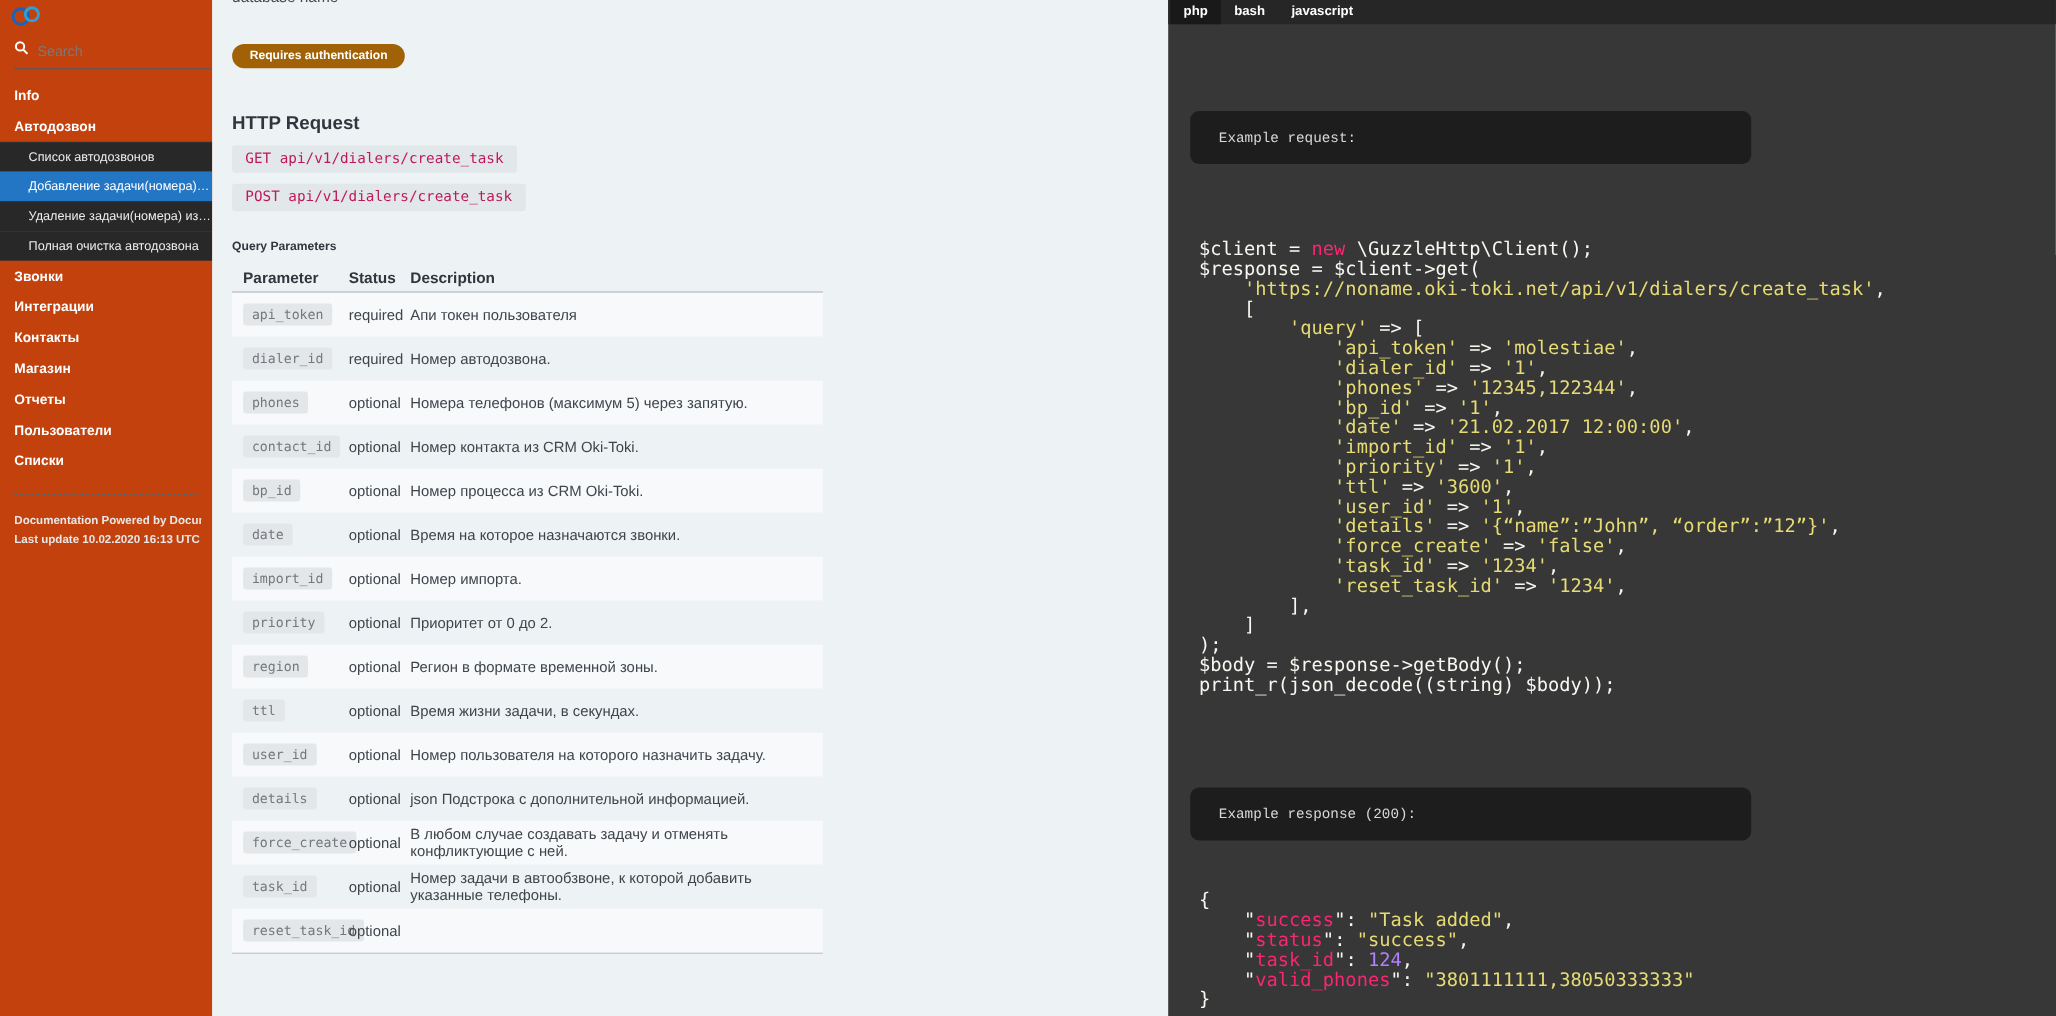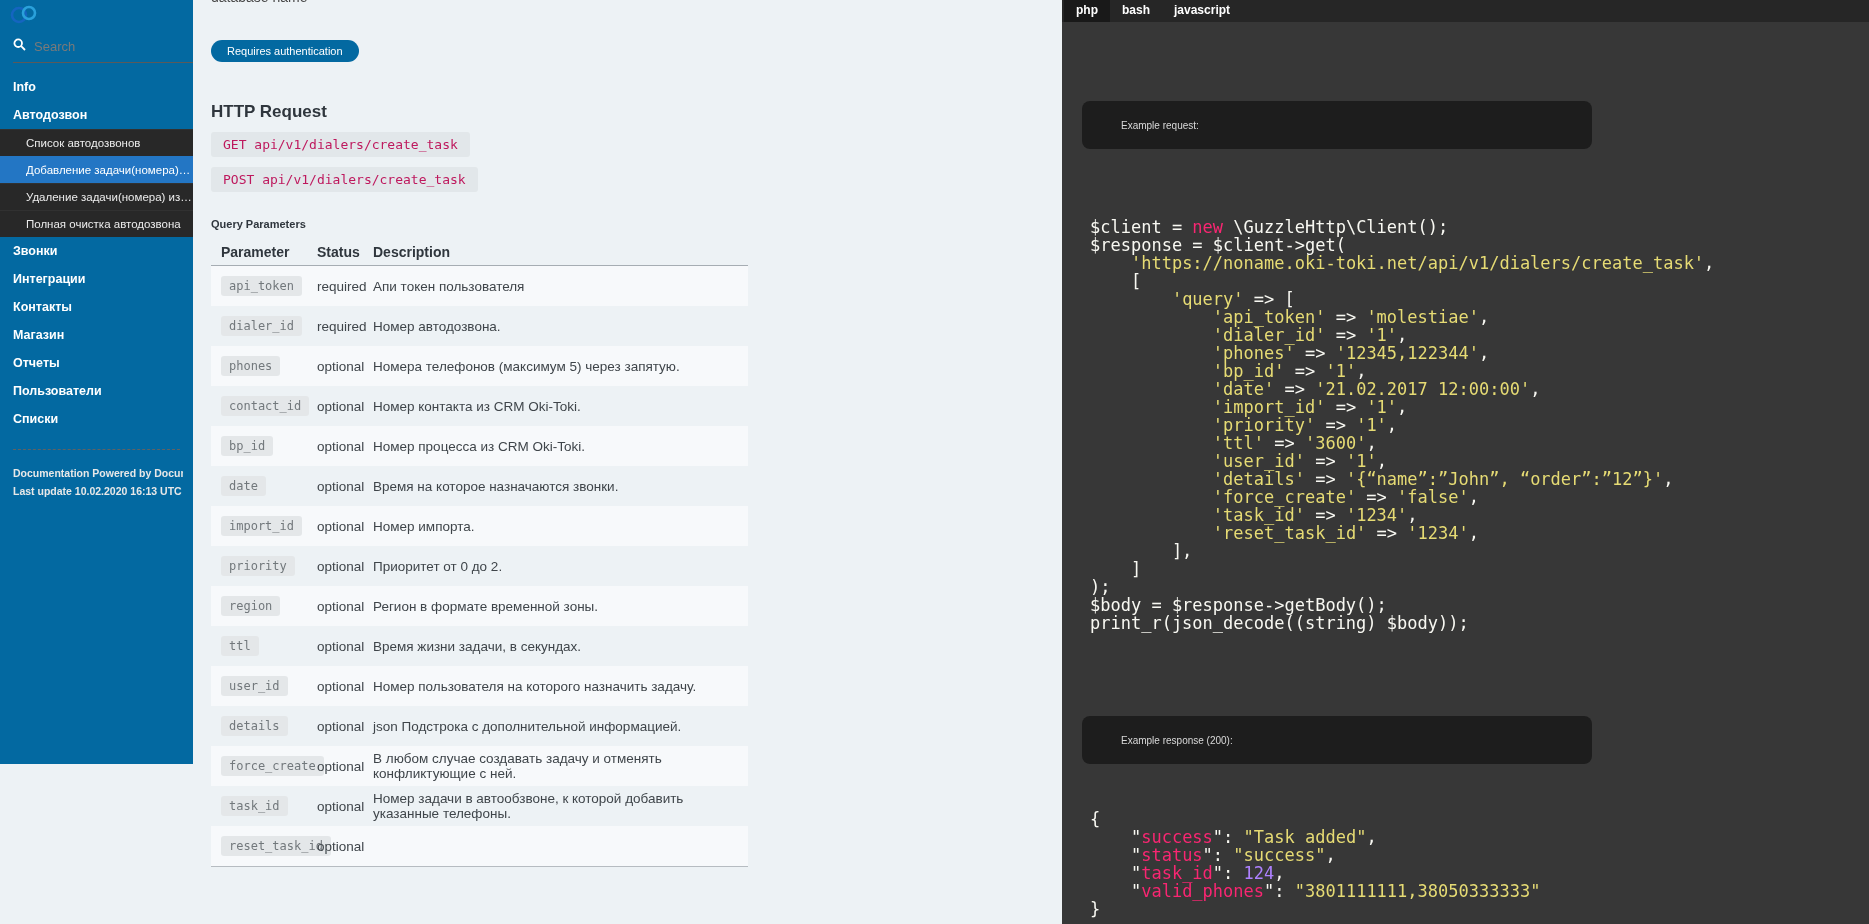--- a/index.html
+++ b/index.html
@@ -1,22 +1,22 @@
 <!DOCTYPE html>
 <html><head>
 <meta charset="utf-8">
 <style>
   * { margin:0; padding:0; box-sizing:border-box; }
   html,body { width:1869px; height:924px; overflow:hidden; background:#edf2f5;
               font-family:"Liberation Sans", sans-serif; }
   .stage { position:relative; width:1869px; height:924px; }
 
   
-  .sidebar { position:absolute; left:0; top:0; width:193px; height:764px;
-             background:#0369a1; color:#fff; overflow:hidden; }
+  .sidebar { position:absolute; left:0; top:0; width:193px; height:924px;
+             background:#c2410c; color:#fff; overflow:hidden; }
   .logo-wrap { padding:4px 0 0 10px; height:28px; }
   .search-row { display:flex; align-items:center; margin:8px 0 0 13px; height:20px; }
   .search-row svg { flex:0 0 auto; }
   .search-input { background:transparent; border:none; outline:none; color:#cfcfcf;
                   font-family:"Liberation Sans", sans-serif; font-size:13px; margin-left:8px; width:130px; }
   .search-input::placeholder { color:#7a7a7a; }
   .search-divider { border-bottom:1px solid #5a5a5a; margin:6px 0 0 13px; }
   .nav { margin-top:10px; }
   .s-section { font-size:12.5px; font-weight:bold; color:#ffffff; padding:7px 0 7px 13px;
                white-space:nowrap; overflow:hidden; cursor:pointer; }
@@ -27,22 +27,22 @@
   .s-sub.active { background:#2376c4; color:#fff; border-top-color:#2376c4; }
   .side-divider { border-top:1px dashed #626262; margin:16px 0 0 13px; width:167px; }
   .side-footer { margin:14px 0 0 13px; font-size:10.5px; font-weight:bold; color:#e8e8e8;
                  line-height:18px; width:170px; white-space:nowrap; overflow:hidden; }
 
   
   .content { position:absolute; left:193px; top:0; width:869px; height:924px;
              background:#edf2f5; color:#3f454a; }
   .clipbox { height:8px; overflow:hidden; margin-left:18px; }
   .clipbox div { margin-top:-11px; font-size:14px; color:#4a4a4a; }
-  .auth-badge { display:inline-block; margin:32px 0 0 18px; background:#0369a1; color:#fff;
-                font-size:11px; font-weight:normal; padding:5px 16px; border-radius:12px; }
+  .auth-badge { display:inline-block; margin:32px 0 0 18px; background:#a16207; color:#fff;
+                font-size:11px; font-weight:bold; padding:5px 16px; border-radius:12px; }
   .http-title { margin:40px 10px 0 18px; font-size:17px; font-weight:bold; color:#2f363d; }
   .endpoint-chip { display:inline-block; clear:both; margin:10px 0 0 18px;
                    background:#e2e7ea; color:#be185d; border-radius:3px;
                    font-family:"DejaVu Sans Mono", monospace; font-size:13px; padding:5px 12px; }
   .qp-label { margin:26px 0 0 18px; font-size:11px; font-weight:bold; color:#2f363d; }
   .ptable { margin:8px 0 0 18px; width:537px; }
   .t-head { display:grid; grid-template-columns:106px 56px 1fr; align-items:center;
             height:28px; border-bottom:1px solid #a6adb3; }
   .t-head span { font-size:14px; font-weight:bold; color:#2f363d; }
   .t-head span:first-child { padding-left:10px; }
@@ -55,21 +55,21 @@
   .t-status, .t-desc { font-size:13.5px; color:#3f454a; }
 
   
   .codepanel { position:absolute; left:1062px; top:0; width:807px; height:924px; background:#373737; }
   .tabbar { position:absolute; left:0; top:0; width:816px; height:22px; background:#262626;
             display:flex; align-items:stretch; padding-left:2px; }
   .tab { color:#fff; font-size:12px; font-weight:bold; padding:3px 12px 0 12px; cursor:pointer; }
   .tab.active { background:#191919; }
   .ex-box { position:absolute; left:20px; width:510px; height:48px; background:#1d1d1d;
             border-radius:8px; display:flex; align-items:center; }
-  .ex-box span { color:#d9d9d9; font-size:10px; margin-left:39px; }
+  .ex-box span { color:#d9d9d9; font-size:13px; margin-left:26px;font-family:Liberation Mono, monospace; }
   .codeblock { position:absolute; left:28px; font-family:"DejaVu Sans Mono", monospace;
                font-size:17px; line-height:18px; }
   .codeline { white-space:pre; }
   .pl  { color:#f8f8f2; }
   .kw  { color:#f92672; }
   .st  { color:#e6db74; }
   .key { color:#f92672; }
   .nu  { color:#ae81ff; }
 </style>
 </head>

